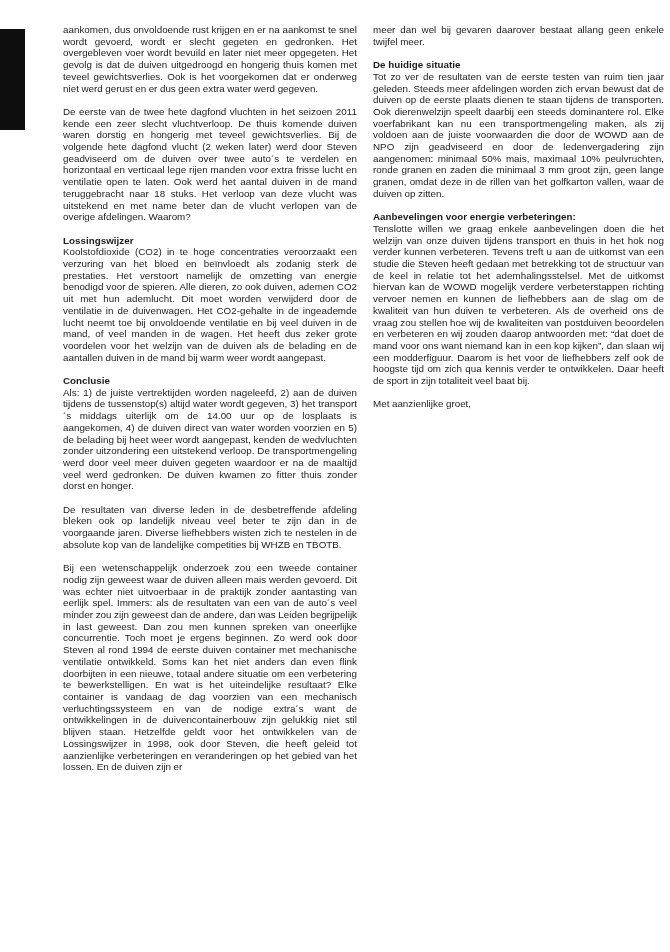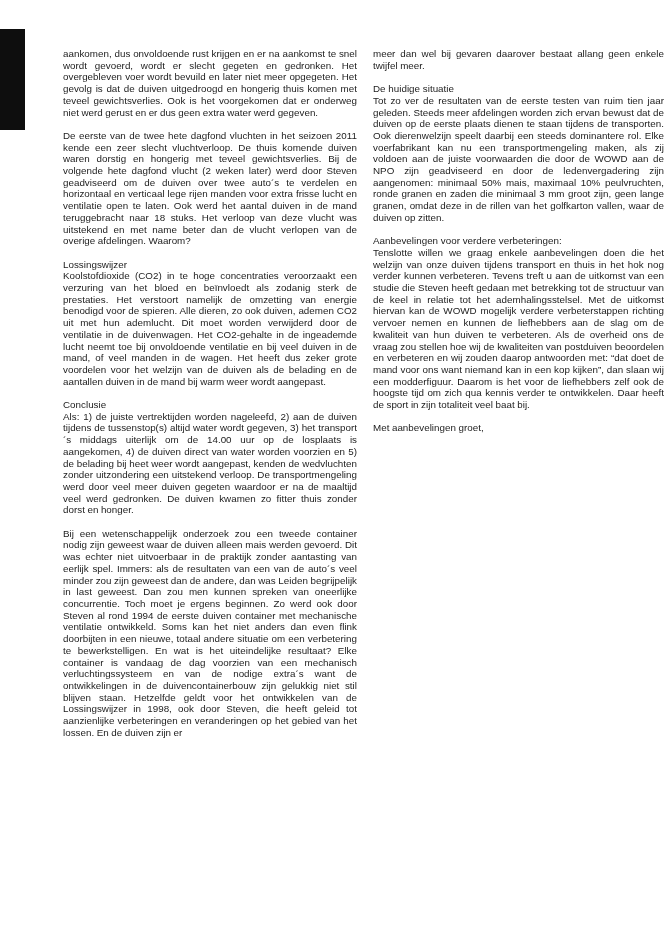--- a/index.html
+++ b/index.html
@@ -16,42 +16,42 @@
     position: absolute;
     left: 0;
     top: 29px;
     width: 25px;
     height: 101px;
     background: #0e0e0e;
   }
   .page {
     position: absolute;
     left: 63px;
-    top: 48px;
+    top: 24px;
     display: flex;
     gap: 16px;
     justify-content: flex-end;
   }
   .col { width: 294px; }
   .col.right { width: 291px; }
   .p, .h {
     font-size: 9.8px;
     line-height: 11.7px;
     color: #1c1c1c;
     margin: 0;
     letter-spacing: 0.02px;
   }
   .p {
     text-align: justify;
     hyphens: auto;
     -webkit-hyphens: auto;
     word-spacing: -0.2px;
   }
   .h {
-    font-weight: normal;
+    font-weight: bold;
     text-align: left;
   }
   .sec { margin-top: 11.7px; }
   .sec:first-child { margin-top: 0; }
   .closing .p { text-align: left; }
 </style>
 </head>
 <body>
 
 <div class="scan-mark"></div>
@@ -67,36 +67,37 @@
     </div>
     <div class="sec">
       <h2 class="h">Lossingswijzer</h2>
       <p class="p">Koolstofdioxide (CO2) in te hoge concentraties veroorzaakt een verzuring van het bloed en beïnvloedt als zodanig sterk de prestaties. Het verstoort namelijk de omzetting van energie benodigd voor de spieren. Alle dieren, zo ook duiven, ademen CO2 uit met hun ademlucht. Dit moet worden verwijderd door de ventilatie in de duivenwagen. Het CO2-gehalte in de ingeademde lucht neemt toe bij onvoldoende ventilatie en bij veel duiven in de mand, of veel manden in de wagen. Het heeft dus zeker grote voordelen voor het welzijn van de duiven als de belading en de aantallen duiven in de mand bij warm weer wordt aangepast.</p>
     </div>
     <div class="sec">
       <h2 class="h">Conclusie</h2>
       <p class="p">Als: 1) de juiste vertrektijden worden nageleefd, 2) aan de duiven tijdens de tussenstop(s) altijd water wordt gegeven, 3) het transport ´s middags uiterlijk om de 14.00 uur op de losplaats is aangekomen, 4) de duiven direct van water worden voorzien en 5) de belading bij heet weer wordt aangepast, kenden de wedvluchten zonder uitzondering een uitstekend verloop. De transportmengeling werd door veel meer duiven gegeten waardoor er na de maaltijd veel werd gedronken. De duiven kwamen zo fitter thuis zonder dorst en honger.</p>
     </div>
     <div class="sec">
+      <p class="p">De resultaten van diverse leden in de desbetreffende afdeling bleken ook op landelijk niveau veel beter te zijn dan in de voorgaande jaren. Diverse liefhebbers wisten zich te nestelen in de absolute kop van de landelijke competities bij WHZB en TBOTB.</p>
     </div>
     <div class="sec">
       <p class="p">Bij een wetenschappelijk onderzoek zou een tweede container nodig zijn geweest waar de duiven alleen mais werden gevoerd. Dit was echter niet uitvoerbaar in de praktijk zonder aantasting van eerlijk spel. Immers: als de resultaten van een van de auto´s veel minder zou zijn geweest dan de andere, dan was Leiden begrijpelijk in last geweest. Dan zou men kunnen spreken van oneerlijke concurrentie. Toch moet je ergens beginnen. Zo werd ook door Steven al rond 1994 de eerste duiven container met mechanische ventilatie ontwikkeld. Soms kan het niet anders dan even flink doorbijten in een nieuwe, totaal andere situatie om een verbetering te bewerkstelligen. En wat is het uiteindelijke resultaat? Elke container is vandaag de dag voorzien van een mechanisch verluchtingssysteem en van de nodige extra´s want de ontwikkelingen in de duivencontainerbouw zijn gelukkig niet stil blijven staan. Hetzelfde geldt voor het ontwikkelen van de Lossingswijzer in 1998, ook door Steven, die heeft geleid tot aanzienlijke verbeteringen en veranderingen op het gebied van het lossen. En de duiven zijn er</p>
     </div>
   </div>
 
   <div class="col right">
     <div class="sec">
       <p class="p">meer dan wel bij gevaren daarover bestaat allang geen enkele twijfel meer.</p>
     </div>
     <div class="sec">
       <h2 class="h">De huidige situatie</h2>
       <p class="p">Tot zo ver de resultaten van de eerste testen van ruim tien jaar geleden. Steeds meer afdelingen worden zich ervan bewust dat de duiven op de eerste plaats dienen te staan tijdens de transporten. Ook dierenwelzijn speelt daarbij een steeds dominantere rol. Elke voerfabrikant kan nu een transportmengeling maken, als zij voldoen aan de juiste voorwaarden die door de WOWD aan de NPO zijn geadviseerd en door de ledenvergadering zijn aangenomen: minimaal 50% mais, maximaal 10% peulvruchten, ronde granen en zaden die minimaal 3 mm groot zijn, geen lange granen, omdat deze in de rillen van het golfkarton vallen, waar de duiven op zitten.</p>
     </div>
     <div class="sec">
-      <h2 class="h">Aanbevelingen voor verdere verbeteringen:</h2>
+      <h2 class="h">Aanbevelingen voor energie verbeteringen:</h2>
       <p class="p">Tenslotte willen we graag enkele aanbevelingen doen die het welzijn van onze duiven tijdens transport en thuis in het hok nog verder kunnen verbeteren. Tevens treft u aan de uitkomst van een studie die Steven heeft gedaan met betrekking tot de structuur van de keel in relatie tot het ademhalingsstelsel. Met de uitkomst hiervan kan de WOWD mogelijk verdere verbeterstappen richting vervoer nemen en kunnen de liefhebbers aan de slag om de kwaliteit van hun duiven te verbeteren. Als de overheid ons de vraag zou stellen hoe wij de kwaliteiten van postduiven beoordelen en verbeteren en wij zouden daarop antwoorden met: “dat doet de mand voor ons want niemand kan in een kop kijken”, dan slaan wij een modderfiguur. Daarom is het voor de liefhebbers zelf ook de hoogste tijd om zich qua kennis verder te ontwikkelen. Daar heeft de sport in zijn totaliteit veel baat bij.</p>
     </div>
     <div class="sec closing">
-      <p class="p">Met aanbevelingen groet,</p>
+      <p class="p">Met aanzienlijke groet,</p>
     </div>
   </div>
 
 </div>
 
 </body></html>

